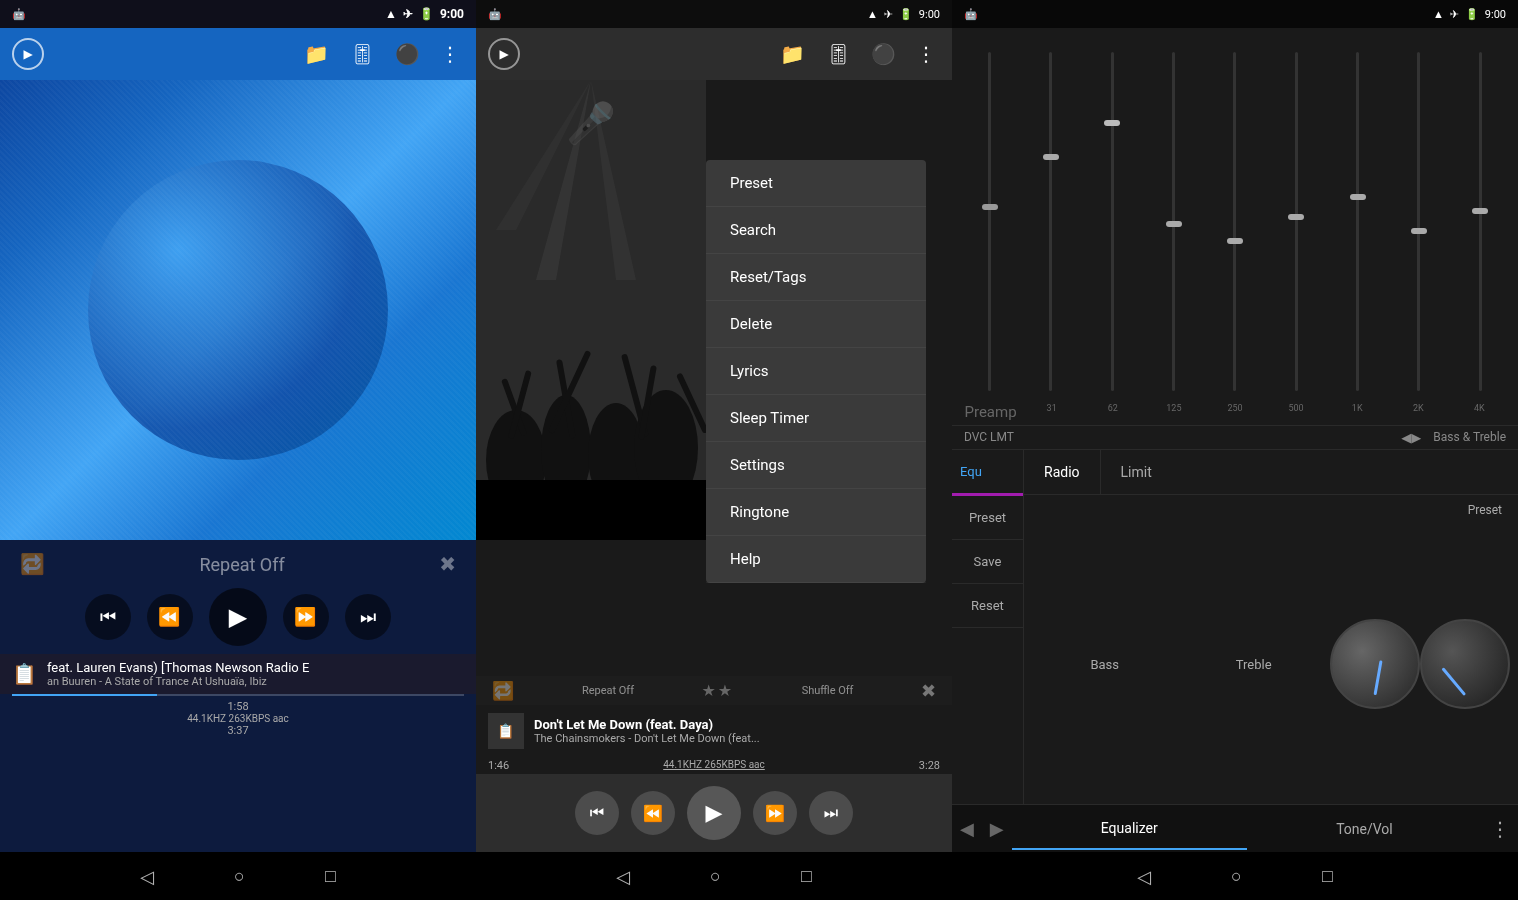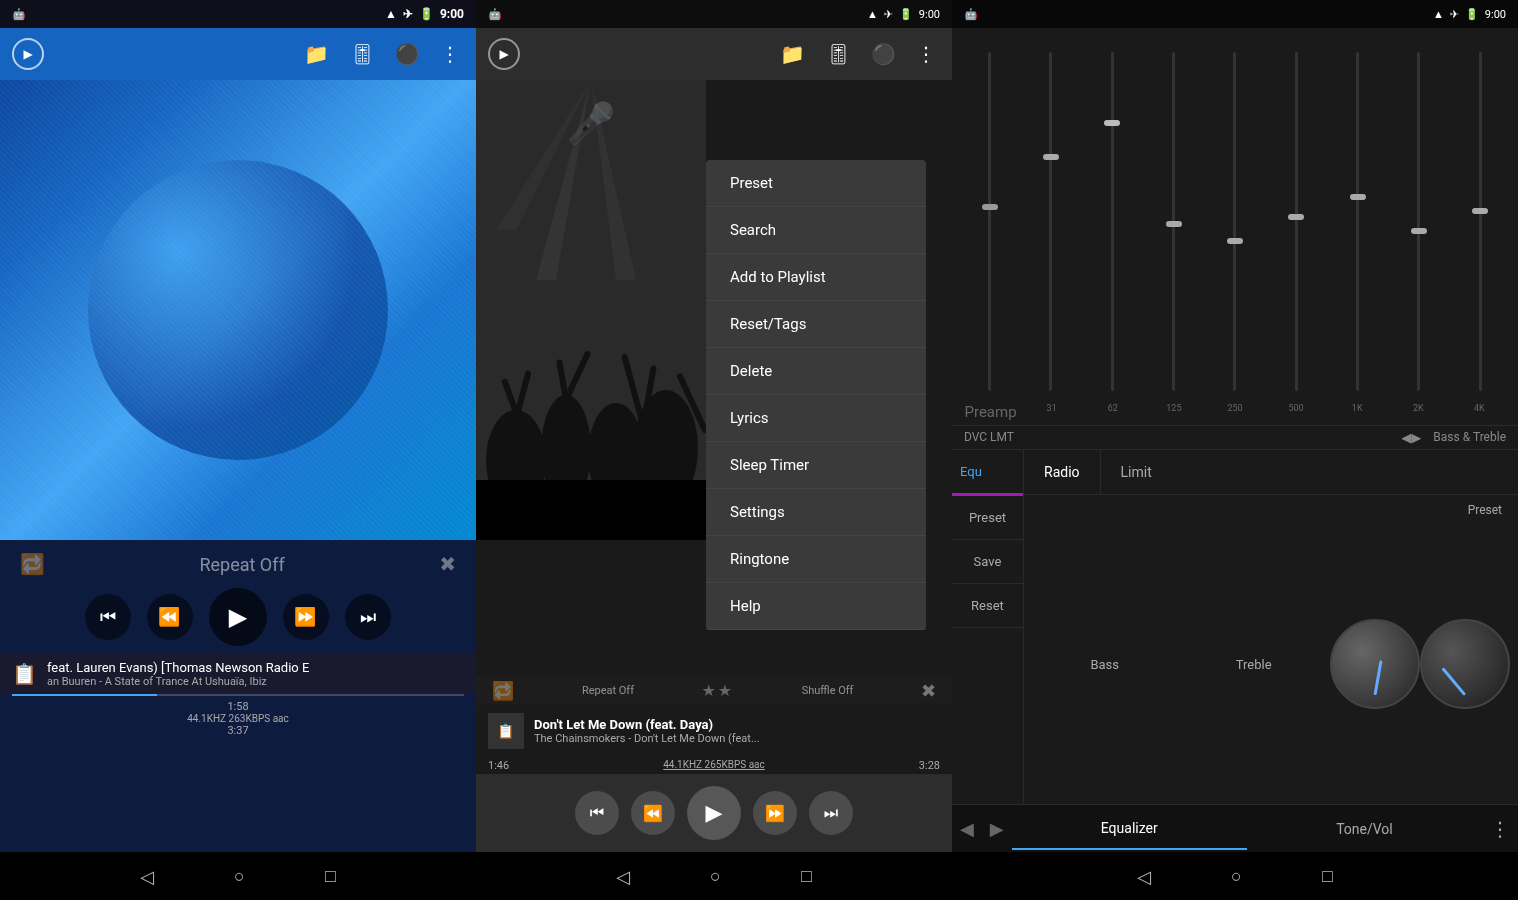--- a/index.html
+++ b/index.html
@@ -436,21 +436,20 @@
           <rect x="200" y="295" width="6" height="65" rx="3" fill="#111" transform="rotate(-25,200,295)"></rect>
 
           <rect x="0" y="400" width="230" height="60" fill="#000"></rect>
         </svg>
       </div>
     </div>
 
     <div class="dropdown-menu">
       <div class="dropdown-item">Preset</div>
       <div class="dropdown-item">Search</div>
-      <div class="dropdown-item">Add to Playlist</div>
       <div class="dropdown-item">Reset/Tags</div>
       <div class="dropdown-item">Delete</div>
       <div class="dropdown-item">Lyrics</div>
       <div class="dropdown-item">Sleep Timer</div>
       <div class="dropdown-item">Settings</div>
       <div class="dropdown-item">Ringtone</div>
       <div class="dropdown-item">Help</div>
     </div>
   </div>
 

